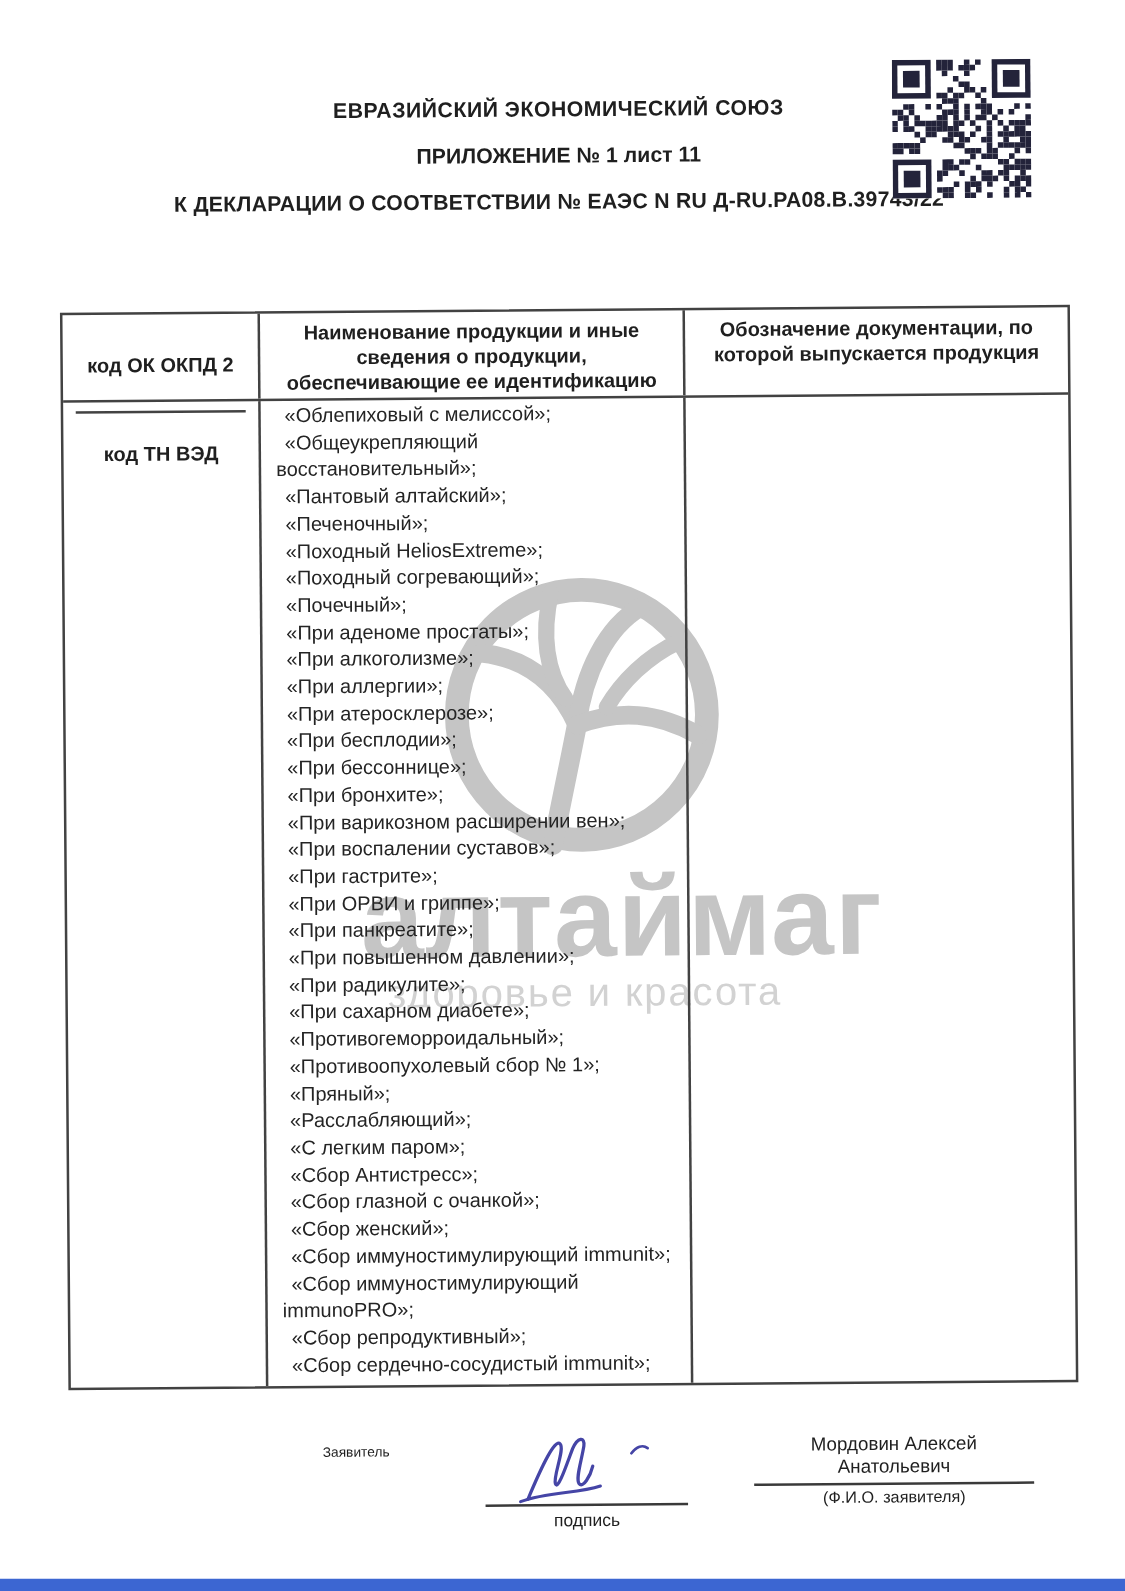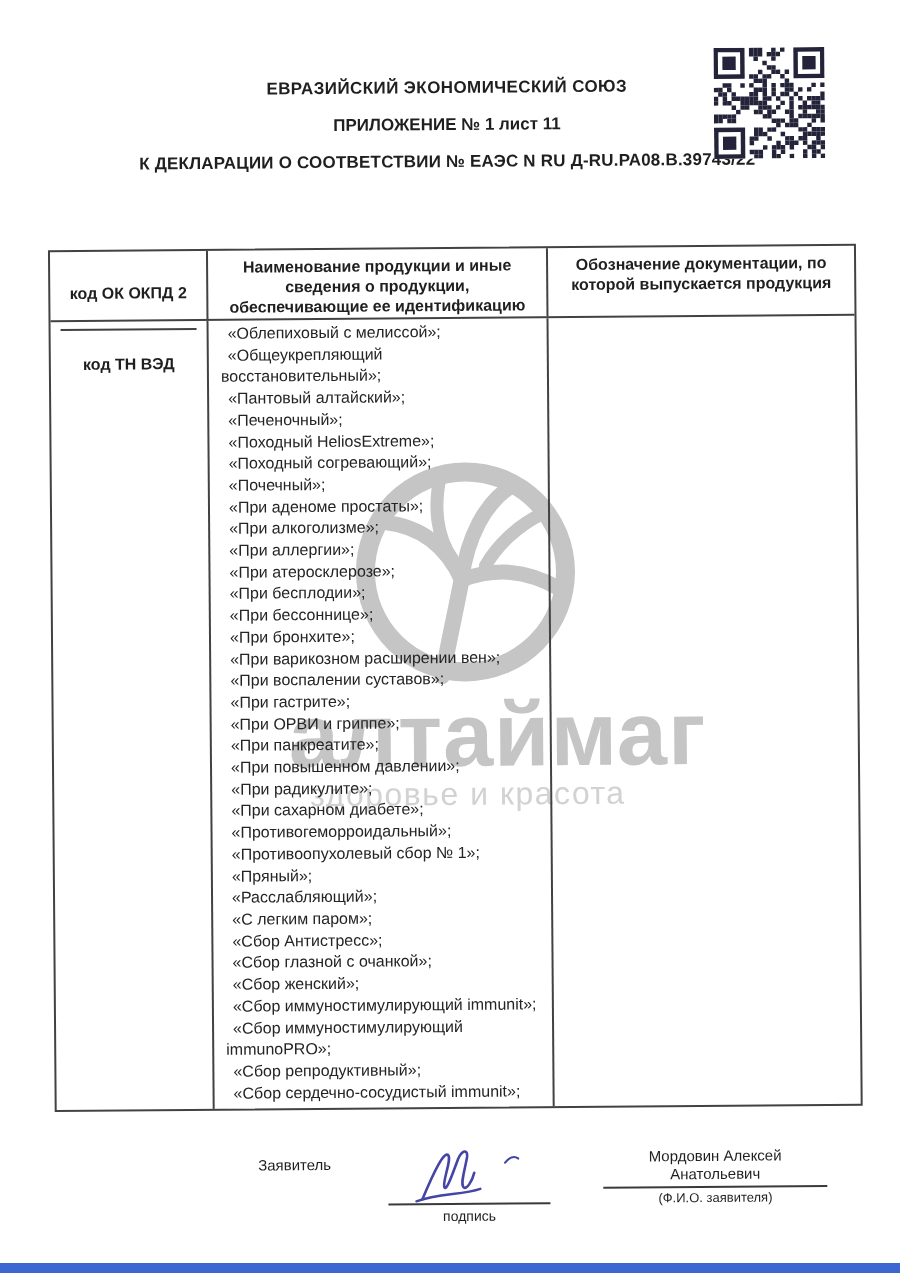--- a/index.html
+++ b/index.html
@@ -25,21 +25,21 @@
   .tbody{height:calc(100% - 70px);}
   .c1{width:158px;border-right:2px solid #424242;box-sizing:border-box;}
   .c2{width:340px;border-right:2px solid #424242;box-sizing:border-box;}
   .c3{flex:1;box-sizing:border-box;}
   .hcell{font-weight:bold;font-size:16px;text-align:center;white-space:pre-line;line-height:20px;padding-top:7px;}
   .c1.hcell{padding-top:12px;}
   .okpd-divider{width:136px;margin:5px auto 4px auto;border-top:2px solid #424242;height:0;}
   .plist{padding:2px 0 0 12px;}
   .product-line{white-space:pre;text-indent:7px;font-size:16px;line-height:21.7px;color:#242424;}
   
-  .applicant{position:absolute;left:253px;top:1155px;font-size:15px;z-index:2;}
+  .applicant{position:absolute;left:253px;top:1155px;font-size:11px;z-index:2;}
   .sigline{position:absolute;left:383px;top:1203px;width:162px;border-top:2px solid #3a3a3a;z-index:2;}
   .sigcap{position:absolute;left:383px;top:1208px;width:162px;text-align:center;font-size:14px;z-index:2;}
   .sig{position:absolute;left:405px;top:1143px;z-index:3;}
   .nameblock{position:absolute;left:598px;top:1149px;width:224px;text-align:center;z-index:2;}
   .nameblock .nm{font-size:15px;line-height:18px;white-space:pre-line;}
   .nameblock .nline{border-top:2px solid #3a3a3a;margin-top:3px;}
   .nameblock .ncap{font-size:13px;margin-top:2px;}
   
   .bottom-bar{position:absolute;left:0;bottom:0;width:100%;height:10px;z-index:5;}
 </style>

